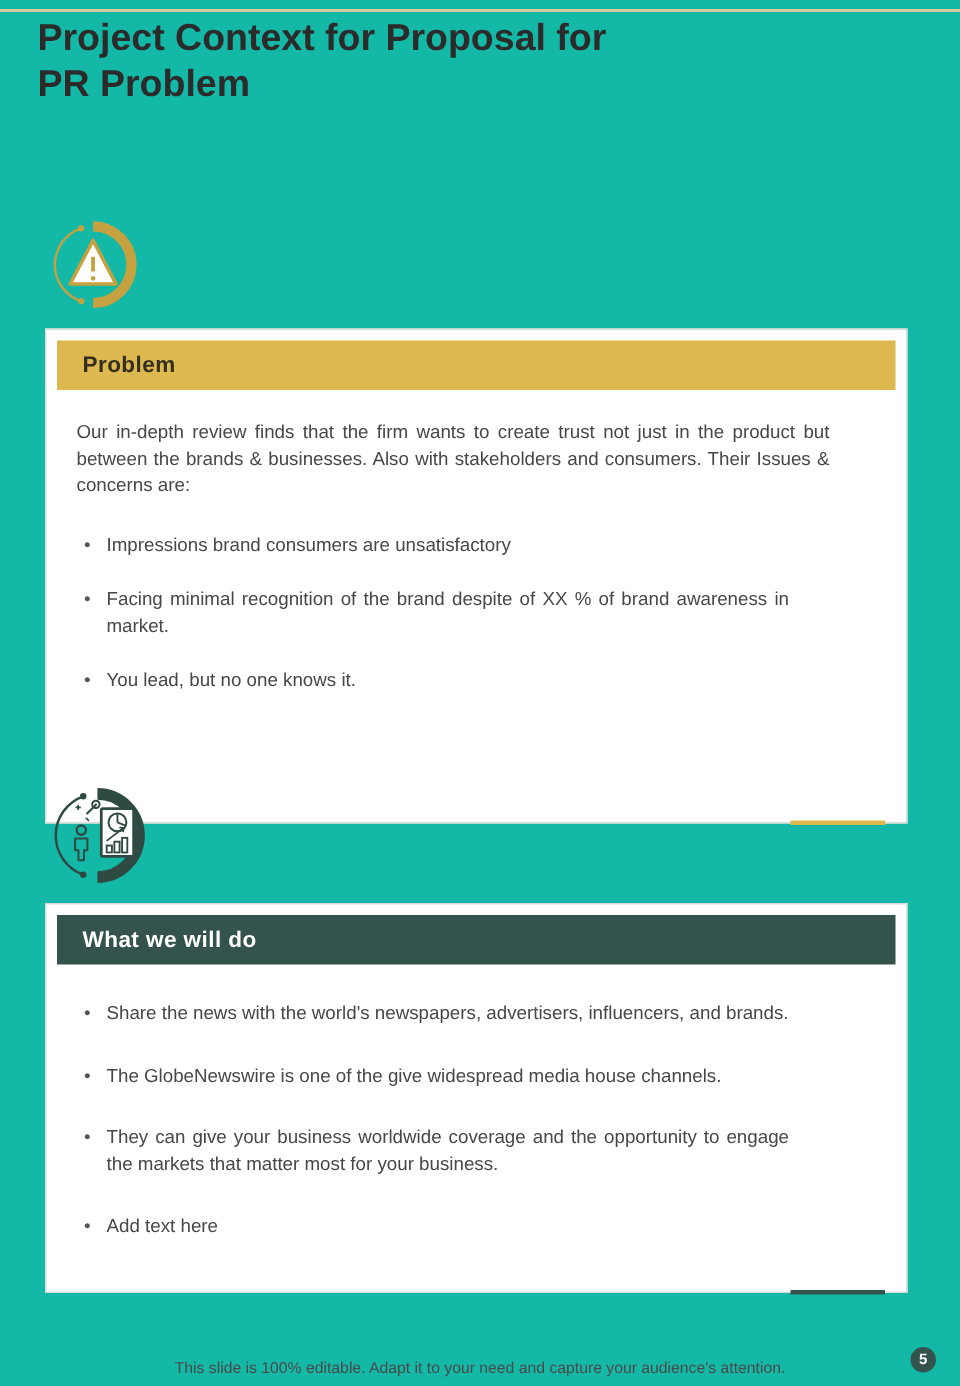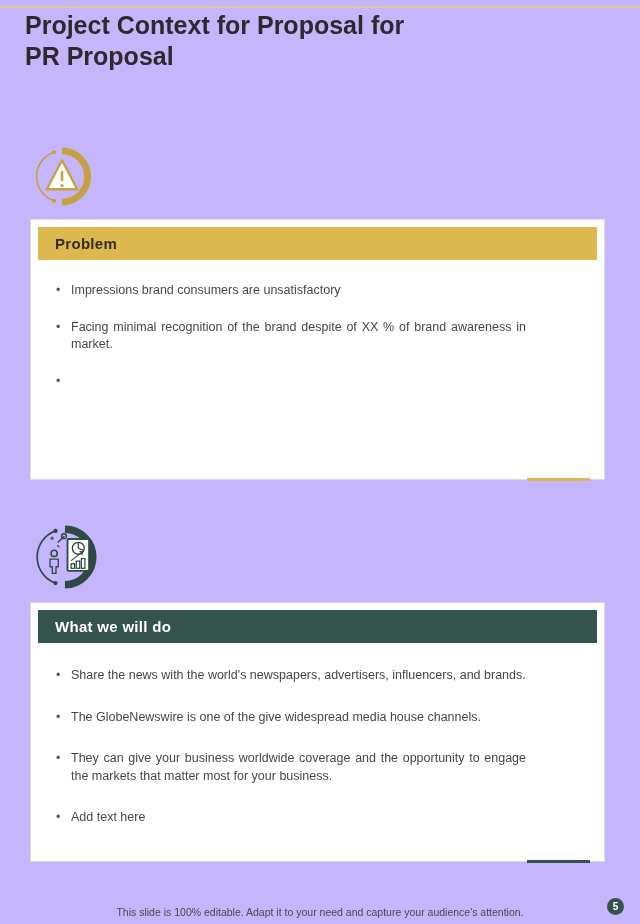--- a/index.html
+++ b/index.html
@@ -1,35 +1,35 @@
 <!DOCTYPE html>
 <html style="--accent_gold: #DCB84E; --accent_green: #34534C; --icon_gold: #C5A13F; --icon_green: #2F4A43; --top_line: #D9CB9B; --box_border: #DBDBDB; --title_text: #2B2B2B; --body_text: #474747; --header_text_dark: #332E1F; --footer_text: #4A4A4A;"><head>
 <meta charset="utf-8">
 <style>
   html,body{margin:0;padding:0;background:#fff;}
-  .page{position:relative;width:640px;height:924px;background:#c4b5fd;
+  .page{position:relative;width:640px;height:924px;background:#14b8a6;
         font-family:"Liberation Sans",sans-serif;overflow:hidden;}
 
   .top-line{position:absolute;top:6px;left:0;width:640px;height:2px;
             background:var(--top_line,#d9cb9b);}
 
   .hdr{position:absolute;left:25px;top:10px;width:585px;}
   .hdr h1{margin:0;font-size:25px;line-height:31px;font-weight:bold;
           color:var(--title_text,#2b2b2b);}
   .hdr h1 span{display:block;}
   .subtitle{margin:8px 0 0;width:578px;font-size:11.5px;line-height:15px;
             color:#4f4f4f;text-align:justify;}
 
   .icon{position:absolute;}
   .icon-problem{left:31px;top:146px;}
   .icon-chart{left:30px;top:523px;}
 
   .box{position:absolute;left:30px;width:575px;background:#fff;
        border:1px solid var(--box_border,#dbdbdb);box-sizing:border-box;}
-  .box-problem{top:219px;height:261px;}
+  .box-problem{top:219px;height:330px;}
   .box-green{top:602px;height:260px;}
 
   .bar{margin:7px 7px 0 7px;height:33px;display:flex;align-items:center;
        padding-left:17px;font-weight:bold;font-size:15px;letter-spacing:.3px;}
   .bar-gold{background:var(--accent_gold,#dcb84e);color:var(--header_text_dark,#332e1f);}
   .bar-green{background:var(--accent_green,#34534c);color:#ffffff;}
 
   .intro{margin:20px 0 0 20px;width:502px;font-size:12.5px;line-height:17.5px;
          color:var(--body_text,#474747);text-align:justify;}
 
@@ -56,51 +56,53 @@
 </head>
 <body>
 
 <div class="page">
 
   <div class="top-line"></div>
 
   <div class="hdr">
     <h1>
       <span>Project Context for Proposal for</span>
-      <span>PR Proposal</span>
+      <span>PR Problem</span>
     </h1>
   </div>
 
   <div class="icon icon-problem">
     <svg width="66" height="61" viewBox="0 0 66 62" fill="none">
       <path d="M31 5 A26 26 0 0 1 31 57" stroke="var(--icon_gold)" stroke-width="7" fill="none"></path>
       <path d="M23 6.3 A26 26 0 0 0 23 55.7" stroke="var(--icon_gold)" stroke-width="1.6" fill="none"></path>
       <circle cx="23" cy="6.3" r="2.1" fill="var(--icon_gold)"></circle>
       <circle cx="23" cy="55.7" r="2.1" fill="var(--icon_gold)"></circle>
       <path d="M31 14.5 L15.5 44 L46.5 44 Z" stroke="var(--icon_gold)" stroke-width="2.4" stroke-linejoin="round" fill="#ffffff"></path>
       <line x1="31" y1="25.5" x2="31" y2="35.5" stroke="var(--icon_gold)" stroke-width="2.6"></line>
       <circle cx="31" cy="40.2" r="1.6" fill="var(--icon_gold)"></circle>
     </svg>
   </div>
 
   <section class="box box-problem">
     <div class="bar bar-gold">
       <span>Problem</span>
     </div>
+    <p class="intro">Our in-depth review finds that the firm wants to create trust not just in the product but between the brands &amp; businesses. Also with stakeholders and consumers. Their Issues &amp; concerns are:</p>
     <ul class="bullets">
       <li>
         <span class="dot">•</span>
         <span class="btxt">Impressions brand consumers are unsatisfactory</span>
       </li>
       <li>
         <span class="dot">•</span>
         <span class="btxt">Facing minimal recognition of the brand despite of XX % of brand awareness in market.</span>
       </li>
       <li>
         <span class="dot">•</span>
+        <span class="btxt">You lead, but no one knows it.</span>
       </li>
     </ul>
     <span class="accent accent-gold"></span>
   </section>
 
   <div class="icon icon-chart">
     <svg width="74" height="68" viewBox="0 0 72 66" fill="none">
       <path d="M34 6 A27 27 0 0 1 34 60" stroke="var(--icon_green)" stroke-width="7.5" fill="none"></path>
       <path d="M24.8 7.6 A27 27 0 0 0 24.8 58.4" stroke="var(--icon_green)" stroke-width="1.6" fill="none"></path>
       <circle cx="24.8" cy="7.6" r="2.1" fill="var(--icon_green)"></circle>

